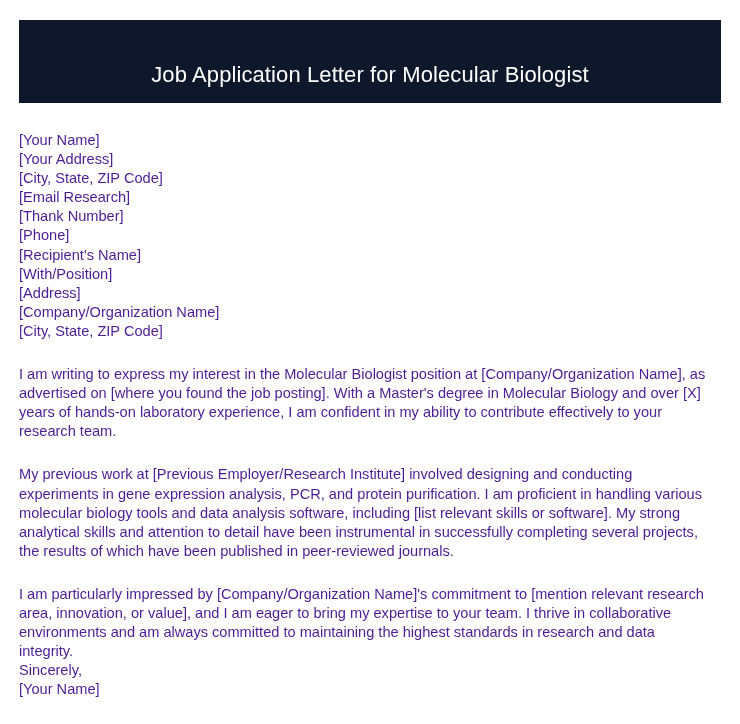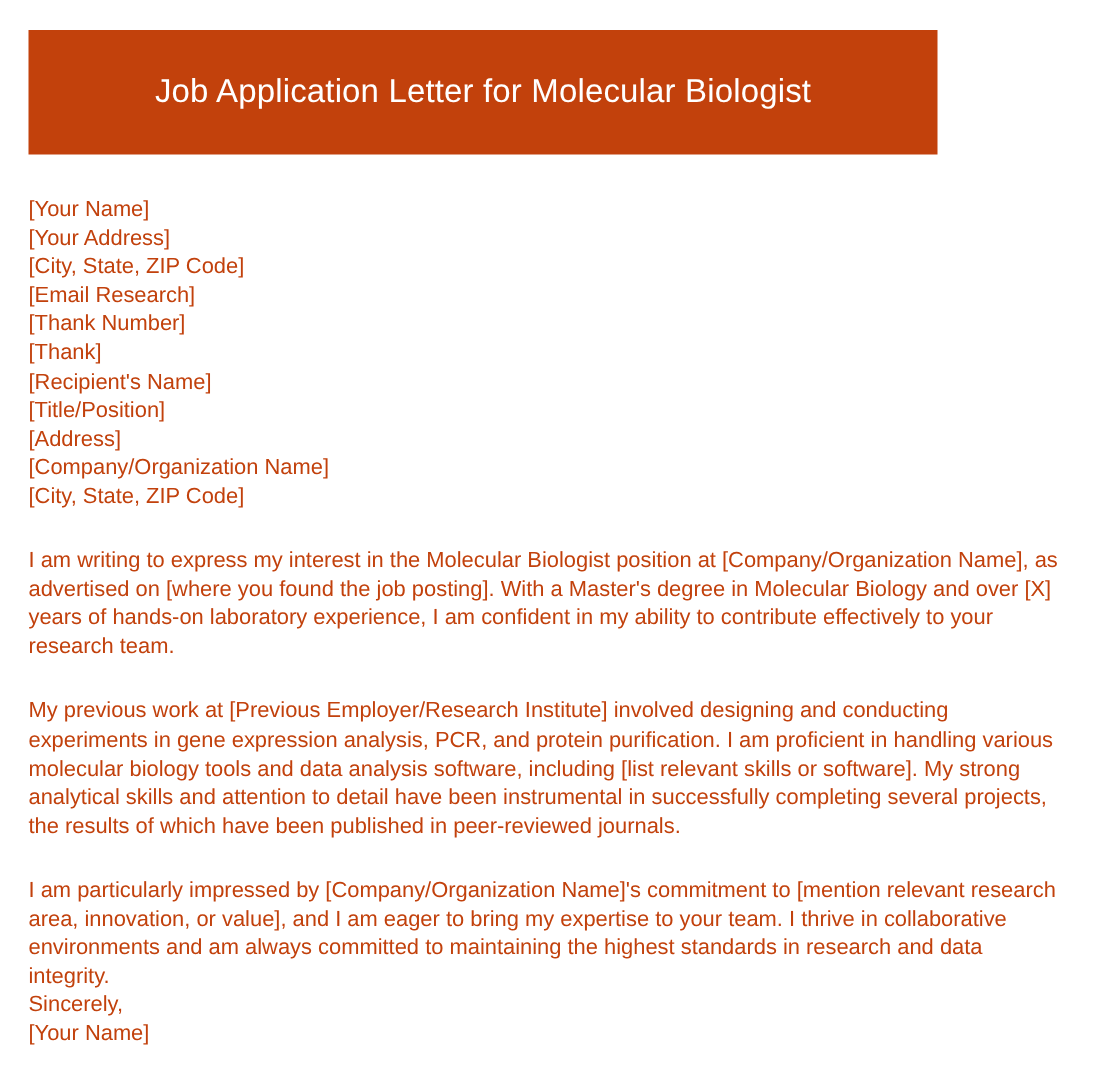--- a/index.html
+++ b/index.html
@@ -20,25 +20,25 @@
     width: 740px;
     height: 724px;
     background: #ffffff;
   }
 
   
   .header-banner {
     position: absolute;
     left: 19px;
     top: 20px;
-    width: 606px;
+    width: 702px;
     height: 83px;
-    background: #c2410c;
+    background: #0f172a;
     display: flex;
-    align-items: center;
+    align-items: flex-end;
     justify-content: center;
     box-sizing: border-box;
   }
 
   .header-title {
     color: #ffffff;
     font-family: "Liberation Sans", sans-serif;
     font-size: 22px;
     font-weight: 400;
     line-height: 1.2;
@@ -51,21 +51,21 @@
   .letter-body {
     position: absolute;
     left: 19px;
     top: 131px;
     width: 694px;
     box-sizing: border-box;
   }
 
   .letter-line,
   .letter-para {
-    color: #c2410c;
+    color: #4c1d95;
     font-family: "Liberation Sans", sans-serif;
     font-size: 14.6px;
     line-height: 19.1px;
     margin: 0;
     text-align: left;
     word-wrap: break-word;
     white-space: normal;
   }
 
   .letter-para {
@@ -81,23 +81,23 @@
   <div class="header-banner">
     <h1 class="header-title">Job Application Letter for Molecular Biologist</h1>
   </div>
 
   <div class="letter-body">
       <p class="letter-line">[Your Name]</p>
       <p class="letter-line">[Your Address]</p>
       <p class="letter-line">[City, State, ZIP Code]</p>
       <p class="letter-line">[Email Research]</p>
       <p class="letter-line">[Thank Number]</p>
-      <p class="letter-line">[Thank]</p>
+      <p class="letter-line">[Phone]</p>
       <p class="letter-line">[Recipient's Name]</p>
-      <p class="letter-line">[Title/Position]</p>
+      <p class="letter-line">[With/Position]</p>
       <p class="letter-line">[Address]</p>
       <p class="letter-line">[Company/Organization Name]</p>
       <p class="letter-line">[City, State, ZIP Code]</p>
       <p class="letter-para">I am writing to express my interest in the Molecular Biologist position at [Company/Organization Name], as advertised on [where you found the job posting]. With a Master's degree in Molecular Biology and over [X] years of hands-on laboratory experience, I am confident in my ability to contribute effectively to your research team.</p>
       <p class="letter-para">My previous work at [Previous Employer/Research Institute] involved designing and conducting experiments in gene expression analysis, PCR, and protein purification. I am proficient in handling various molecular biology tools and data analysis software, including [list relevant skills or software]. My strong analytical skills and attention to detail have been instrumental in successfully completing several projects, the results of which have been published in peer-reviewed journals.</p>
       <p class="letter-para">I am particularly impressed by [Company/Organization Name]'s commitment to [mention relevant research area, innovation, or value], and I am eager to bring my expertise to your team. I thrive in collaborative environments and am always committed to maintaining the highest standards in research and data integrity.</p>
       <p class="letter-line">Sincerely,</p>
       <p class="letter-line">[Your Name]</p>
     </div>
 

